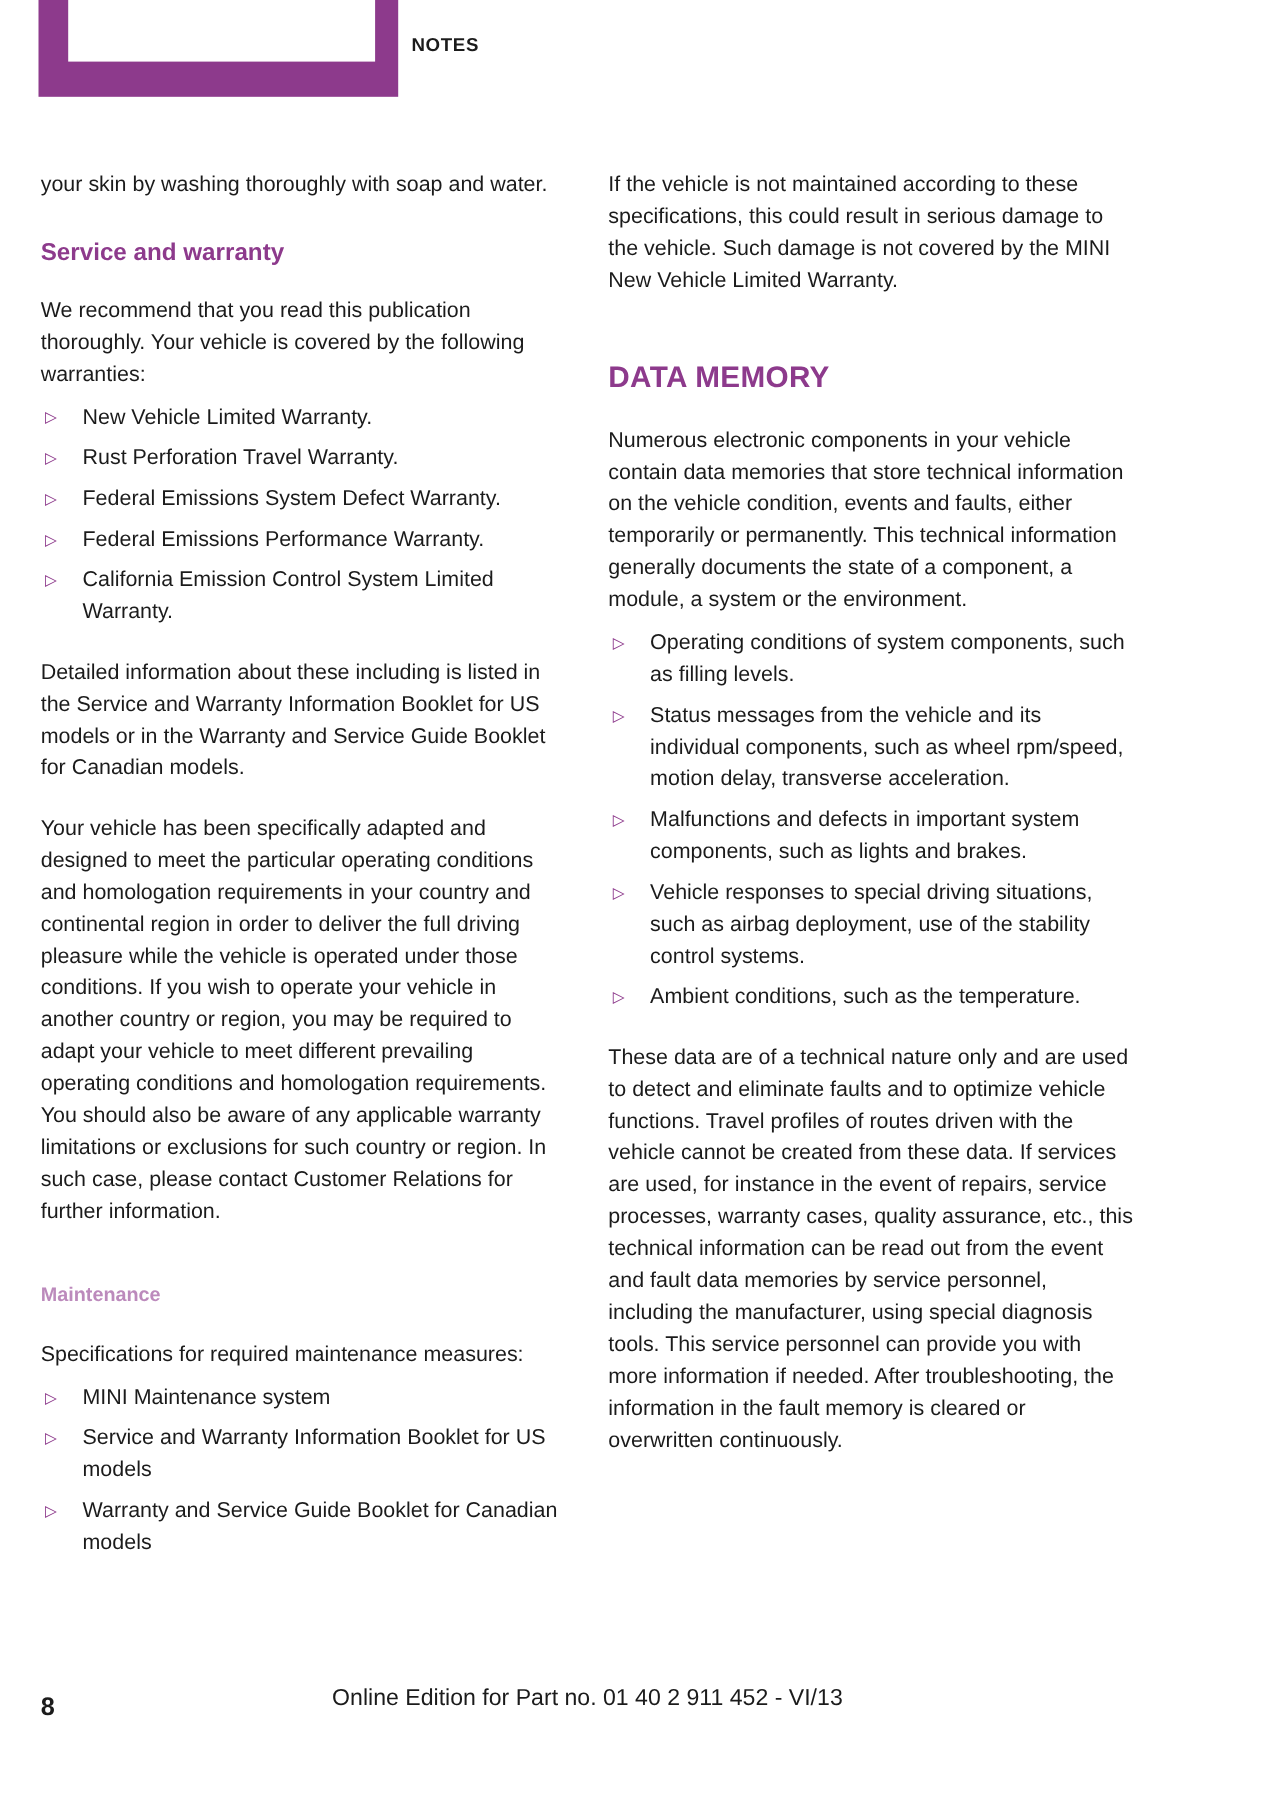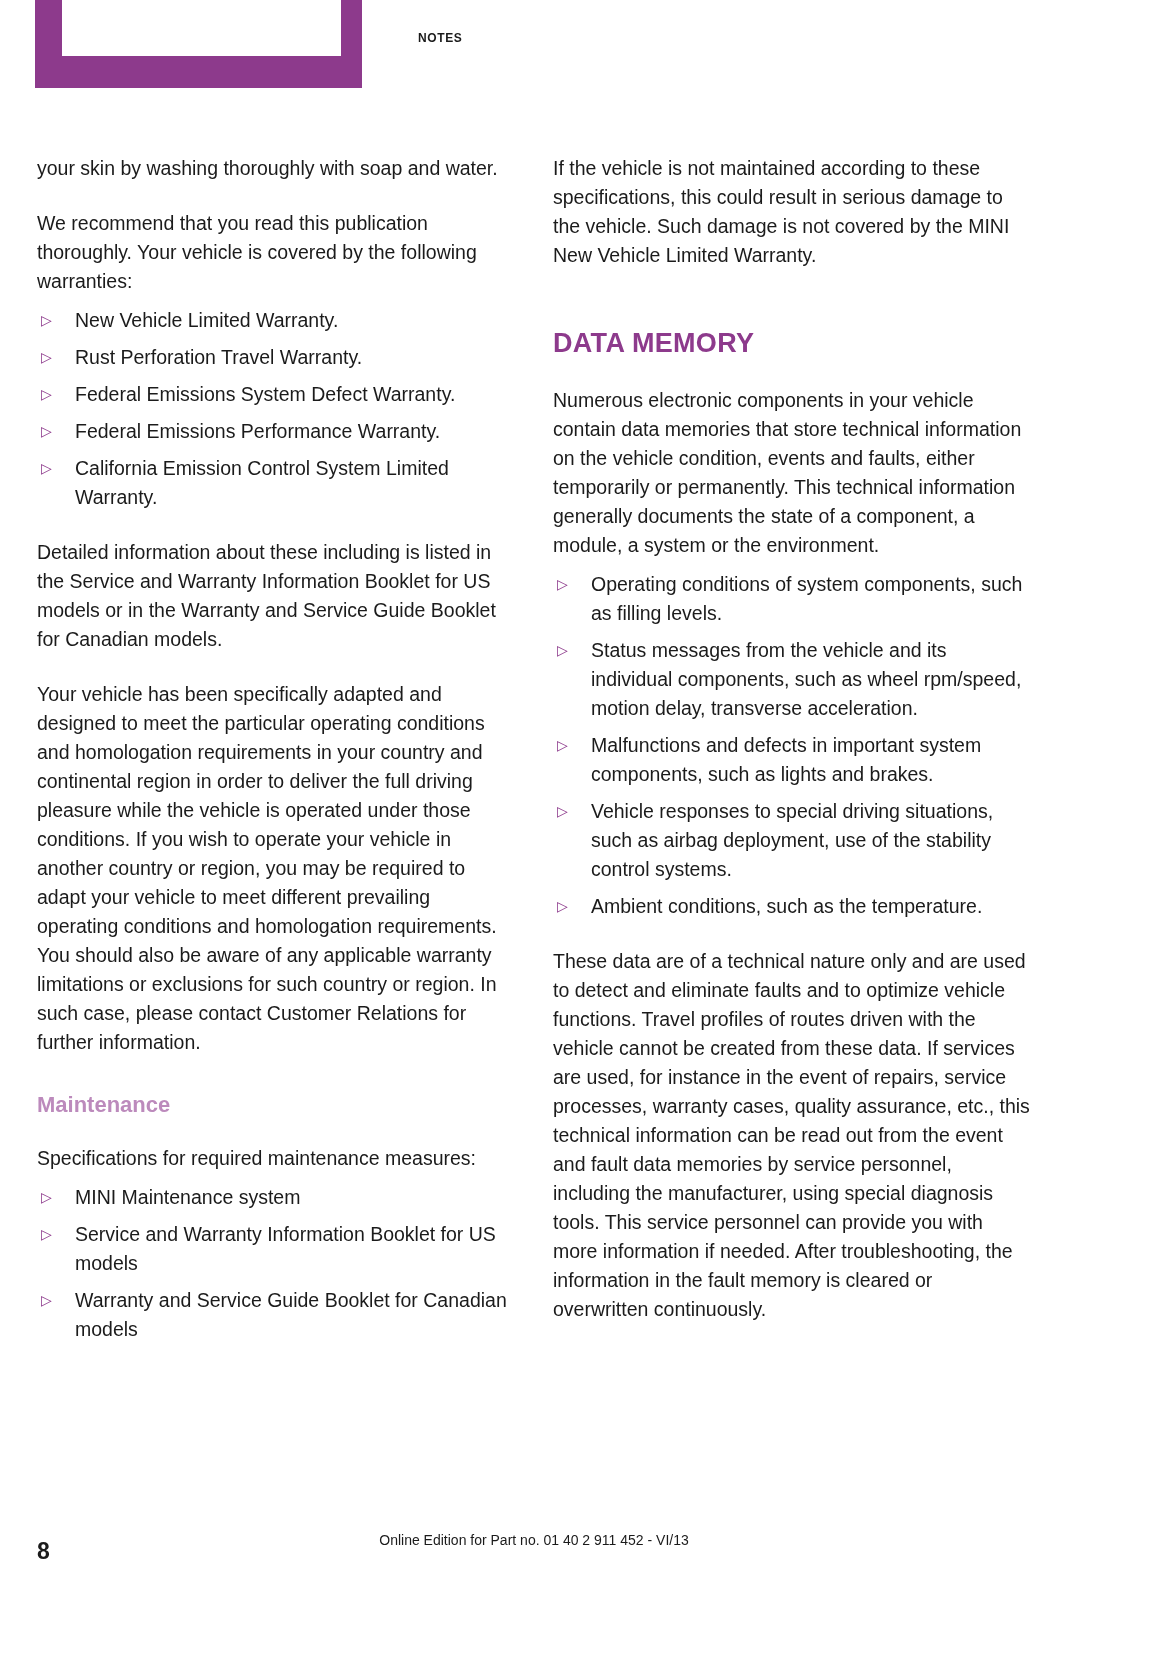--- a/index.html
+++ b/index.html
@@ -4,50 +4,51 @@
 <style>
   * { margin:0; padding:0; box-sizing:border-box; }
   html,body { background:#ffffff; }
   body {
     width:1166px; height:1654px; position:relative; overflow:hidden;
     font-family:"Liberation Sans", sans-serif;
     color:#1b1b1b;
   }
   .header-mark { position:absolute; left:35px; top:0; width:327px; height:88px; background:var(--accent,#8d3a8c); }
   .header-mark .inner { position:absolute; left:27px; top:0; width:279px; height:56px; background:#ffffff; }
-  .notes-label { position:absolute; left:418px; top:31px; font-size:12px; font-weight:bold; letter-spacing:0.6px; color:#1b1b1b; }
+  .notes-label { position:absolute; left:374px; top:31px; font-size:17px; font-weight:bold; letter-spacing:0.6px; color:#1b1b1b; }
 
   .columns { position:absolute; left:37px; top:128px; width:994px; display:flex; gap:38px; }
   .col { width:478px; }
 
   p.paragraph { font-size:19.5px; line-height:29px; margin-top:26px; }
   h2 { font-family:"Liberation Sans", sans-serif; }
   h2.heading-accent { color:var(--accent,#8d3a8c); font-size:22px; line-height:27px; margin-top:32px; margin-bottom:4px; font-weight:bold; }
-  h2.heading-light  { color:var(--accent-light,#bc8abc); font-size:22px; line-height:27px; margin-top:34px; margin-bottom:4px; font-weight:bold; }
+  h2.heading-light  { color:var(--accent-light,#bc8abc); font-size:18px; line-height:27px; margin-top:48px; margin-bottom:4px; font-weight:bold; }
   h2.heading-large  { color:var(--accent,#8d3a8c); font-size:27px; line-height:34px; margin-top:56px; margin-bottom:10px; font-weight:bold; letter-spacing:0.3px; }
 
   ul.bullets { list-style:none; margin-top:10px; margin-bottom:4px; }
   ul.bullets li { display:flex; font-size:19.5px; line-height:29px; margin-bottom:8px; }
   ul.bullets .marker { flex:0 0 38px; width:38px; padding-left:4px; color:var(--accent,#8d3a8c); font-size:14px; line-height:29px; }
   ul.bullets .bullet-text { flex:1; }
 
   .footer-page { position:absolute; left:37px; top:1538px; font-size:23px; font-weight:bold; color:#1b1b1b; }
-  .footer-text { position:absolute; left:37px; top:1532px; width:994px; text-align:center; font-size:14px; color:#1b1b1b; }
+  .footer-text { position:absolute; left:37px; top:1532px; width:994px; text-align:center; font-size:21px; color:#1b1b1b; }
 </style>
 </head>
 <body style="color: rgb(27, 27, 27);">
 
 <div class="header-mark">
   <div class="inner"></div>
 </div>
 <div class="notes-label">NOTES</div>
 
 <div class="columns">
   <div class="col" id="left-col">
       <p class="paragraph">your skin by washing thoroughly with soap and water.</p>
+      <h2 class="heading-accent">Service and warranty</h2>
       <p class="paragraph">We recommend that you read this publication thoroughly. Your vehicle is covered by the following warranties:</p>
       <ul class="bullets">
         <li>
           <span class="marker">▷</span>
           <span class="bullet-text">New Vehicle Limited Warranty.</span>
         </li>
         <li>
           <span class="marker">▷</span>
           <span class="bullet-text">Rust Perforation Travel Warranty.</span>
         </li>

